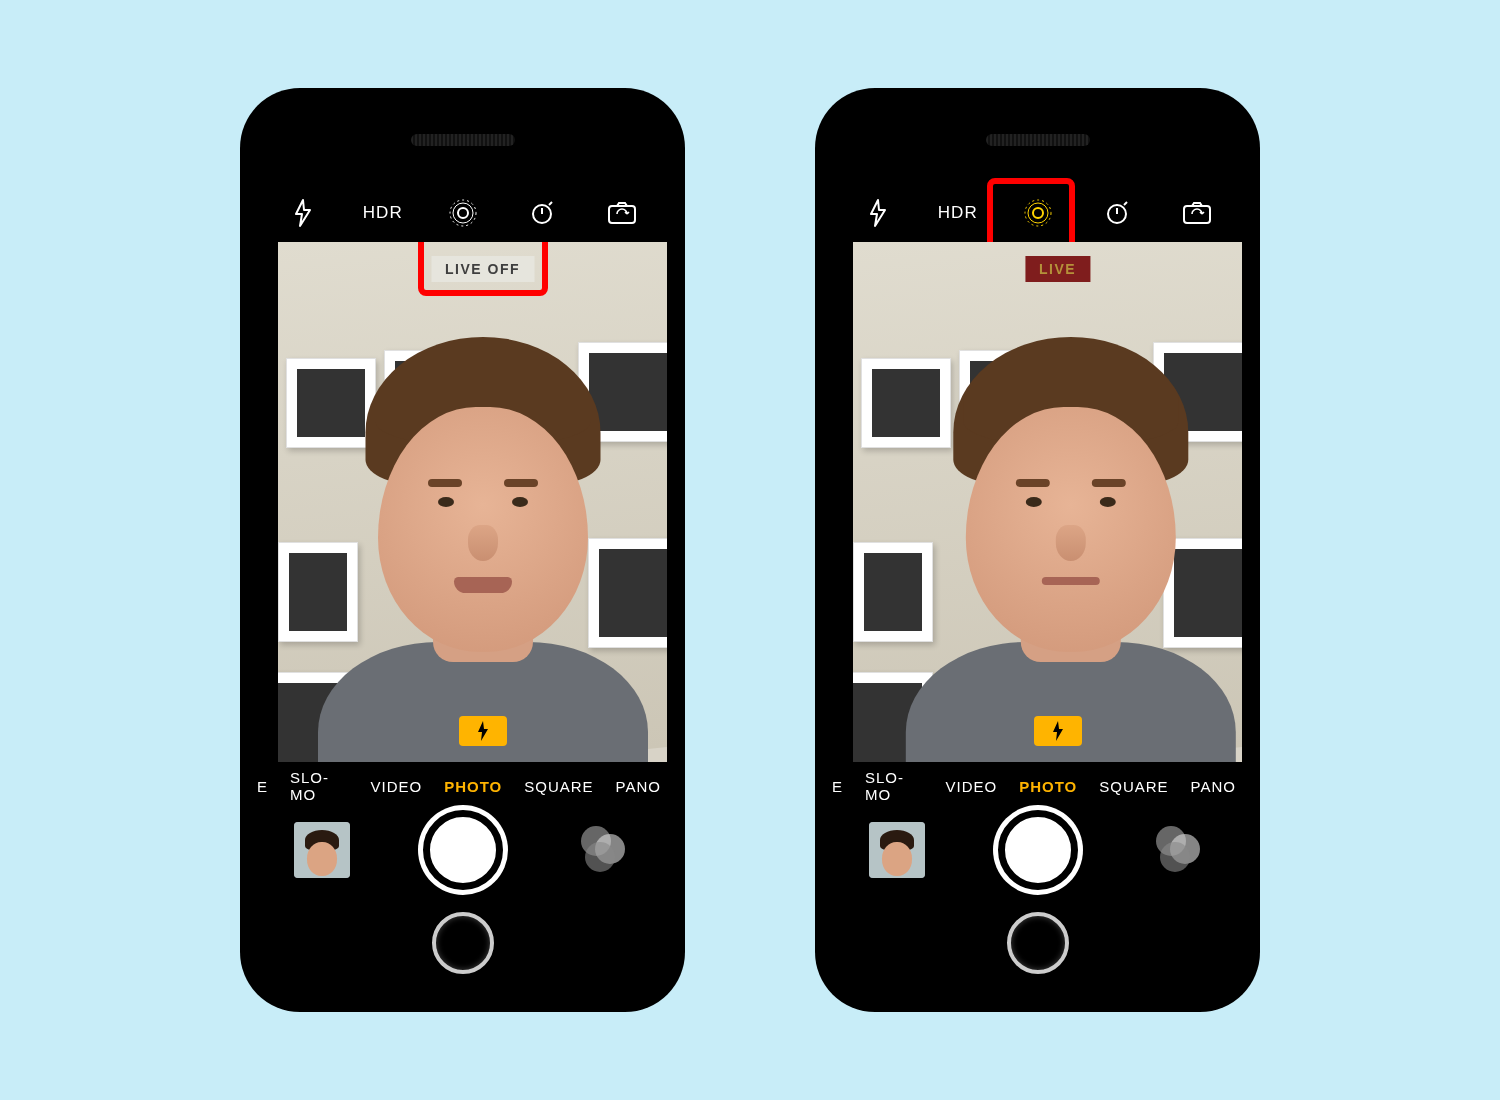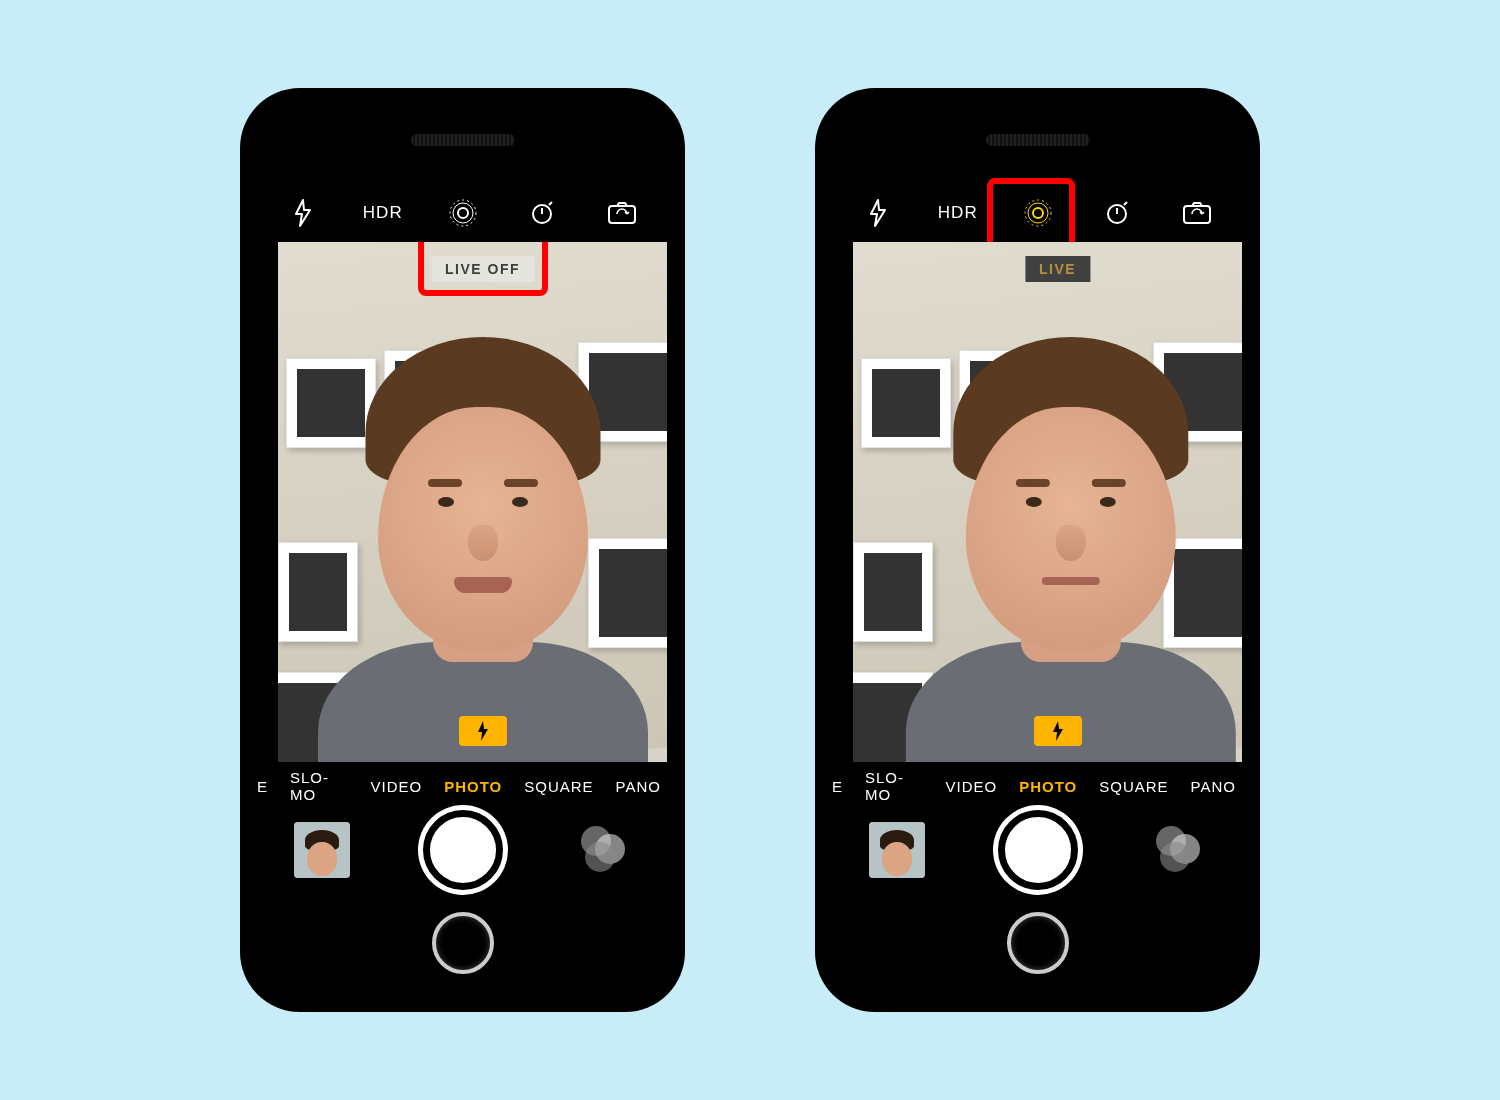--- a/index.html
+++ b/index.html
@@ -90,21 +90,21 @@
   .flash-badge{
     position:absolute; bottom:16px; left:50%; transform:translateX(-50%);
     width:48px; height:30px; background:#ffb400; border-radius:4px;
     display:flex; align-items:center; justify-content:center;
   }
   .live-label{
     position:absolute; top:14px; left:50%; transform:translateX(-50%);
     padding: 5px 14px; font-size:14px; font-weight:600; letter-spacing:1.5px;
   }
   .live-off{ background:#e6e5dd; color:#3f3f3f; }
-  .live-on{ background:#404040; color:#b5913a; }
+  .live-on{ background:#7f1d1d; color:#b5913a; }
   .highlight-box{
     position:absolute; border:6px solid #ff0000; border-radius:8px;
   }
   .modes{
     height:48px; display:flex; align-items:center; justify-content:center; gap:22px;
     color:#fff; font-size:15px; letter-spacing:1px; font-weight:500; overflow:hidden; padding:0 6px;
   }
   .modes span.cut{ margin-left:-18px; }
   .modes span.active{ color:#ffb400; font-weight:600; }
   .bottombar{

